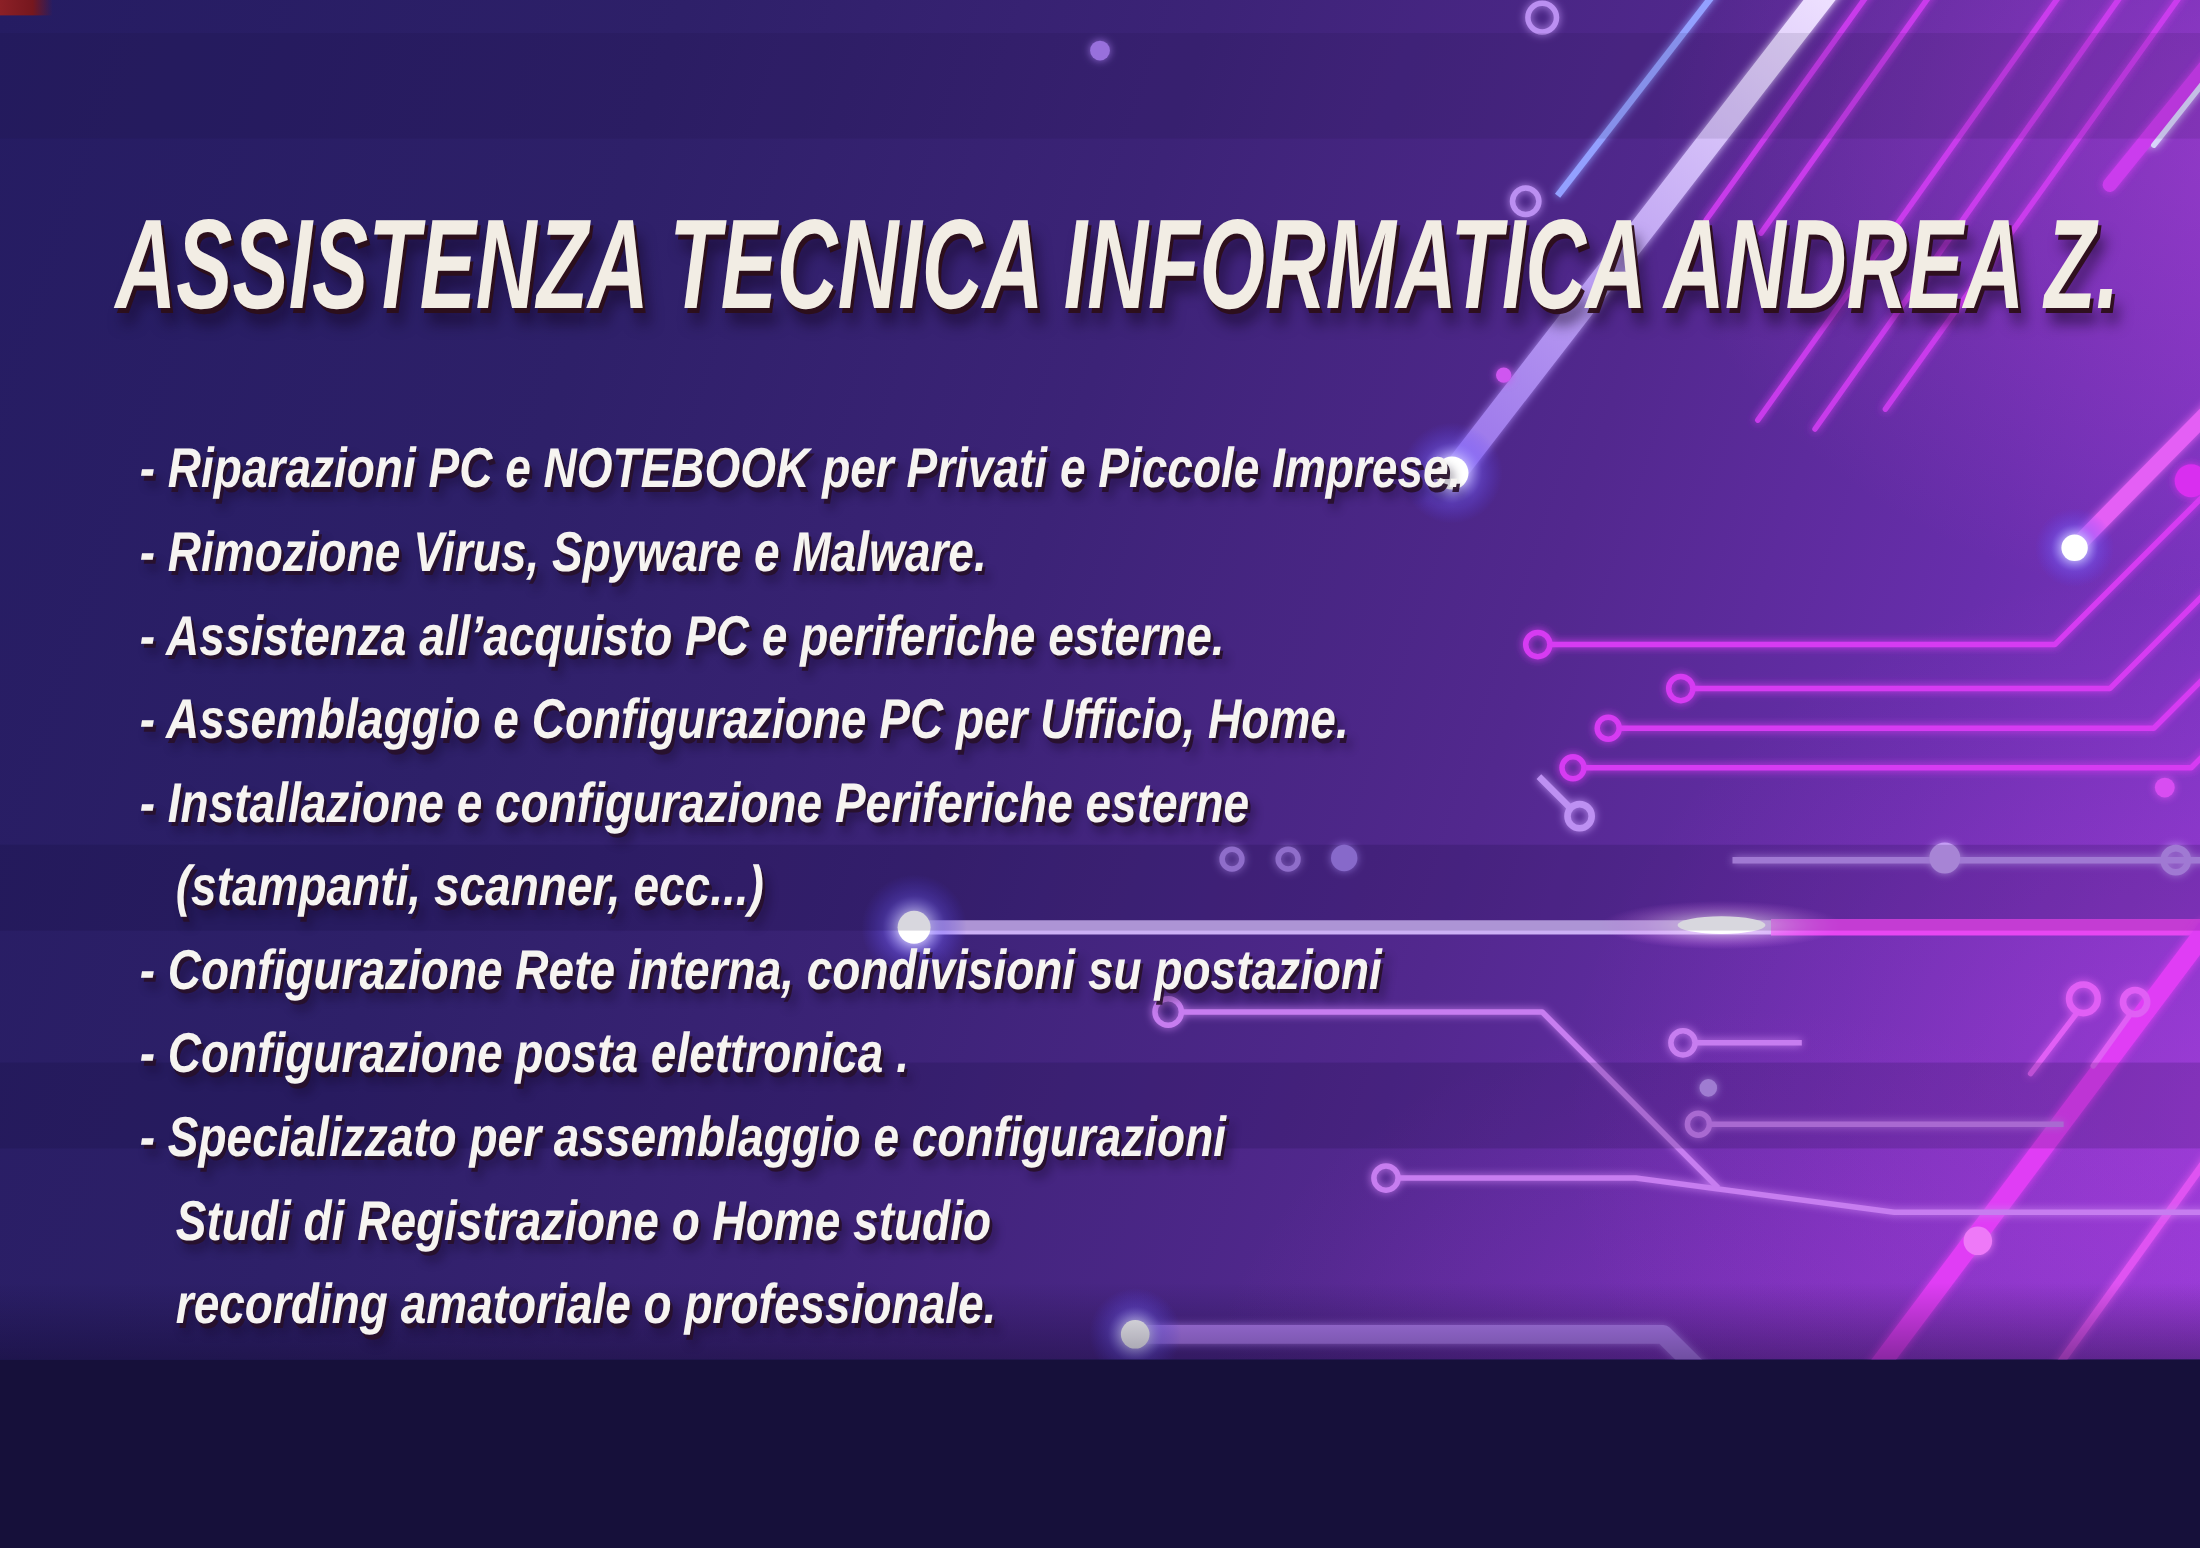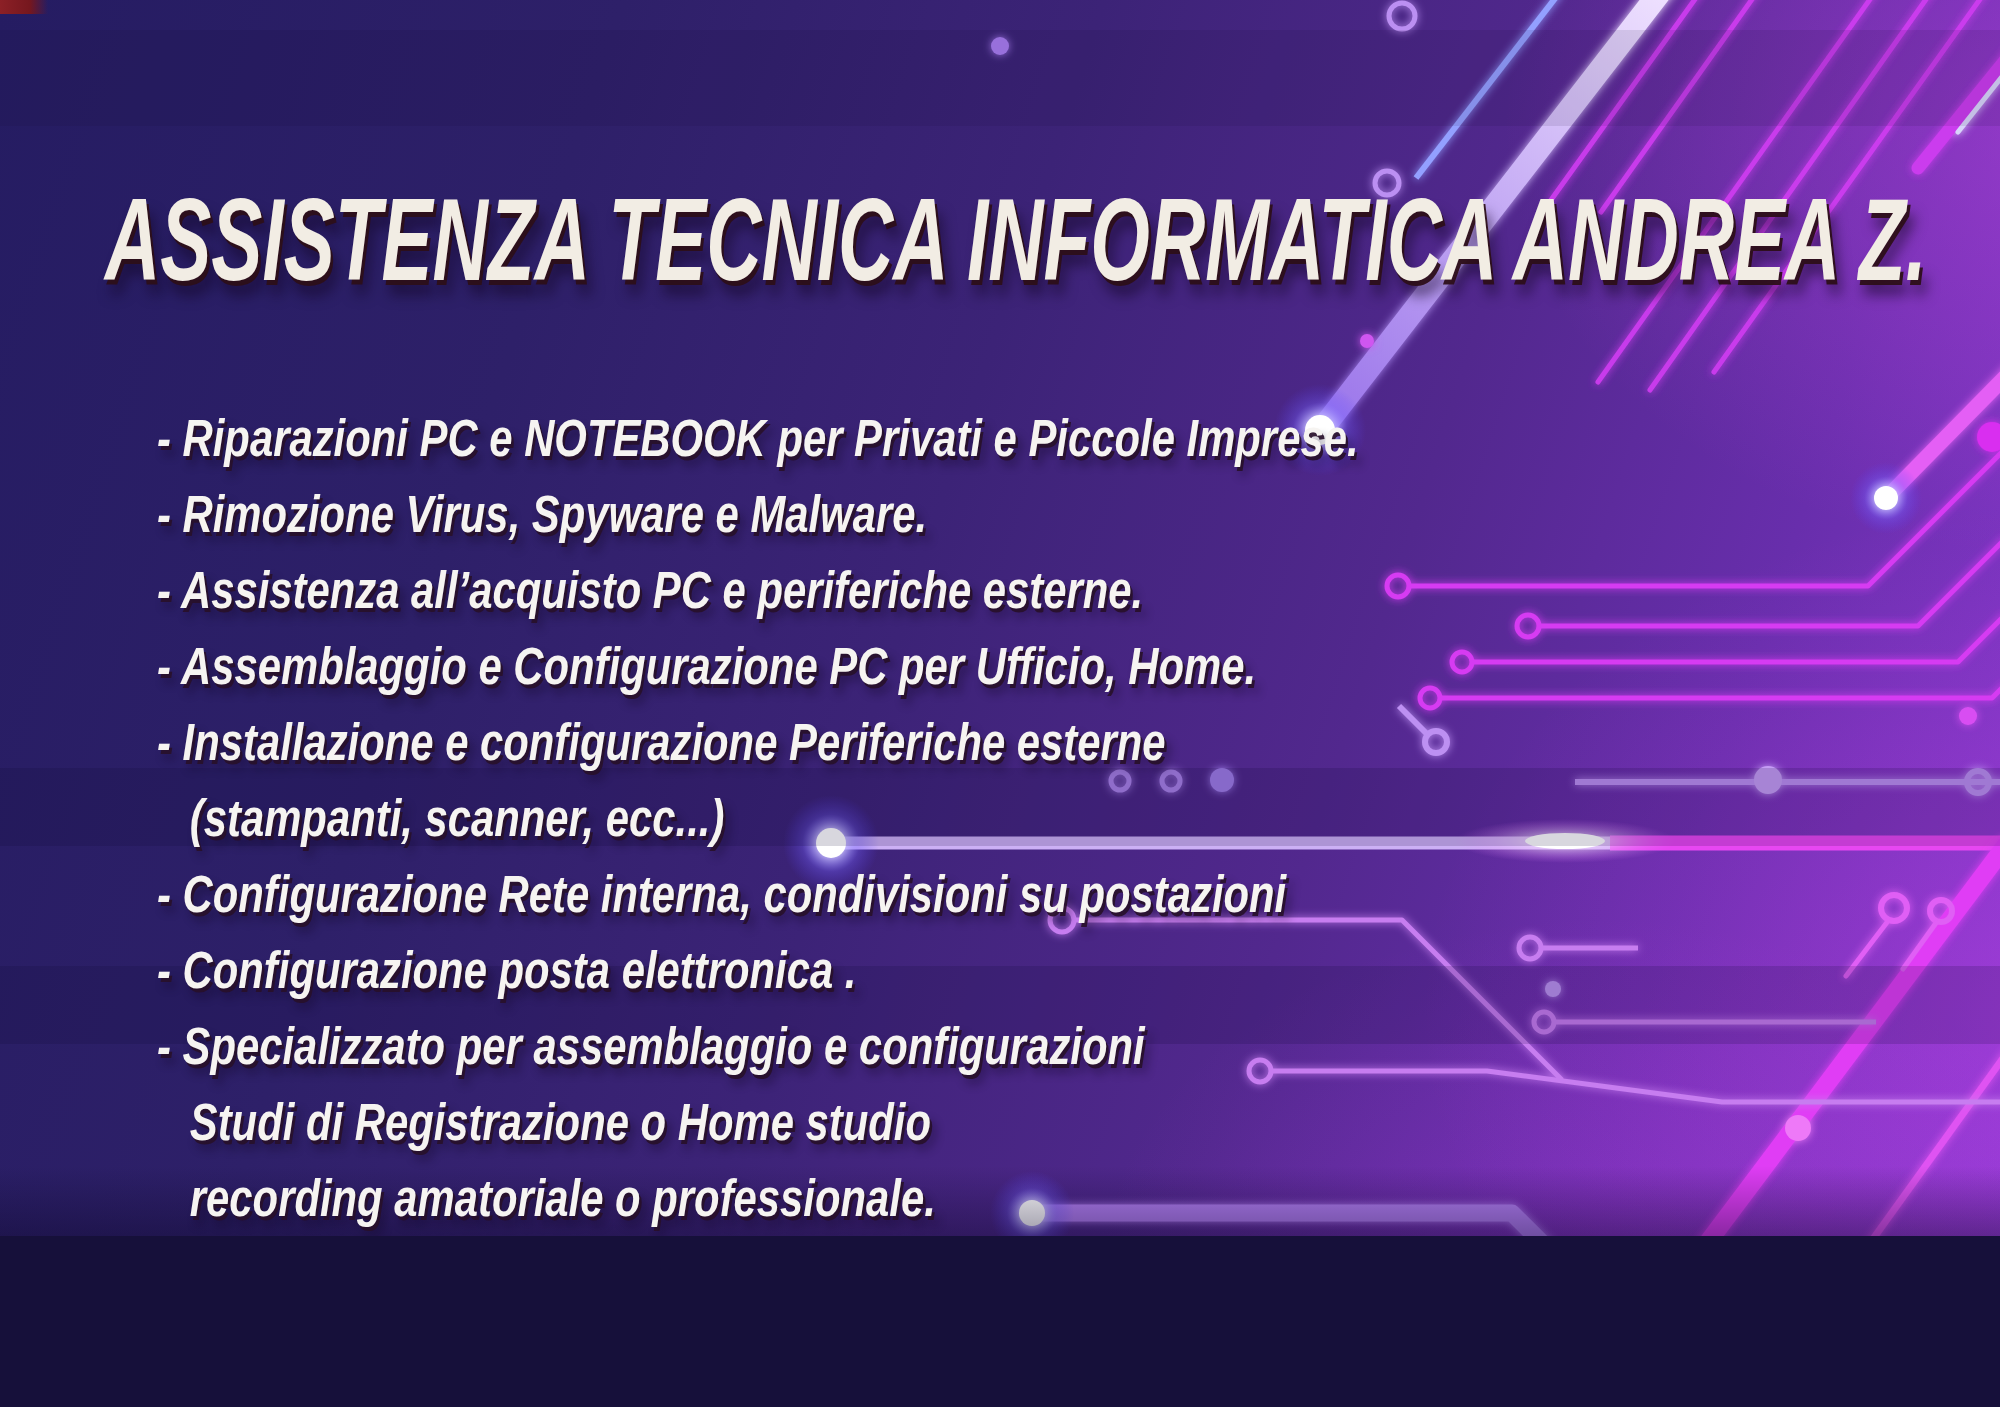--- a/index.html
+++ b/index.html
@@ -25,21 +25,21 @@
   .circuit{position:absolute;left:0;top:0;width:2000px;height:1407px;}
   .red-corner{position:absolute;left:0;top:0;width:48px;height:14px;
     background:linear-gradient(90deg,#8c2026,#76171e 62%,rgba(118,23,30,0));}
   .title{
     position:absolute;left:105px;top:182px;margin:0;
     font-size:116px;line-height:116px;font-weight:bold;font-style:italic;
     color:#f2ede4;white-space:nowrap;letter-spacing:0;
     transform:scaleX(.66);transform-origin:0 0;
     text-shadow:4px 5px 0 rgba(45,15,25,.95),10px 15px 16px rgba(18,6,35,.55);
   }
-  .services{position:absolute;left:127px;top:401px;margin-left:30px;}
+  .services{position:absolute;left:127px;top:388px;}
   .services .line{
     height:76px;line-height:76px;font-size:51px;font-weight:bold;font-style:italic;
     color:#f6f4f1;white-space:nowrap;
     transform:scaleX(.82);transform-origin:0 50%;
     text-shadow:3px 4px 0 rgba(40,16,42,.92),7px 9px 10px rgba(18,6,35,.45);
   }
   .services .line.indent{padding-left:40px;}
 </style>
 </head>
 <body>

